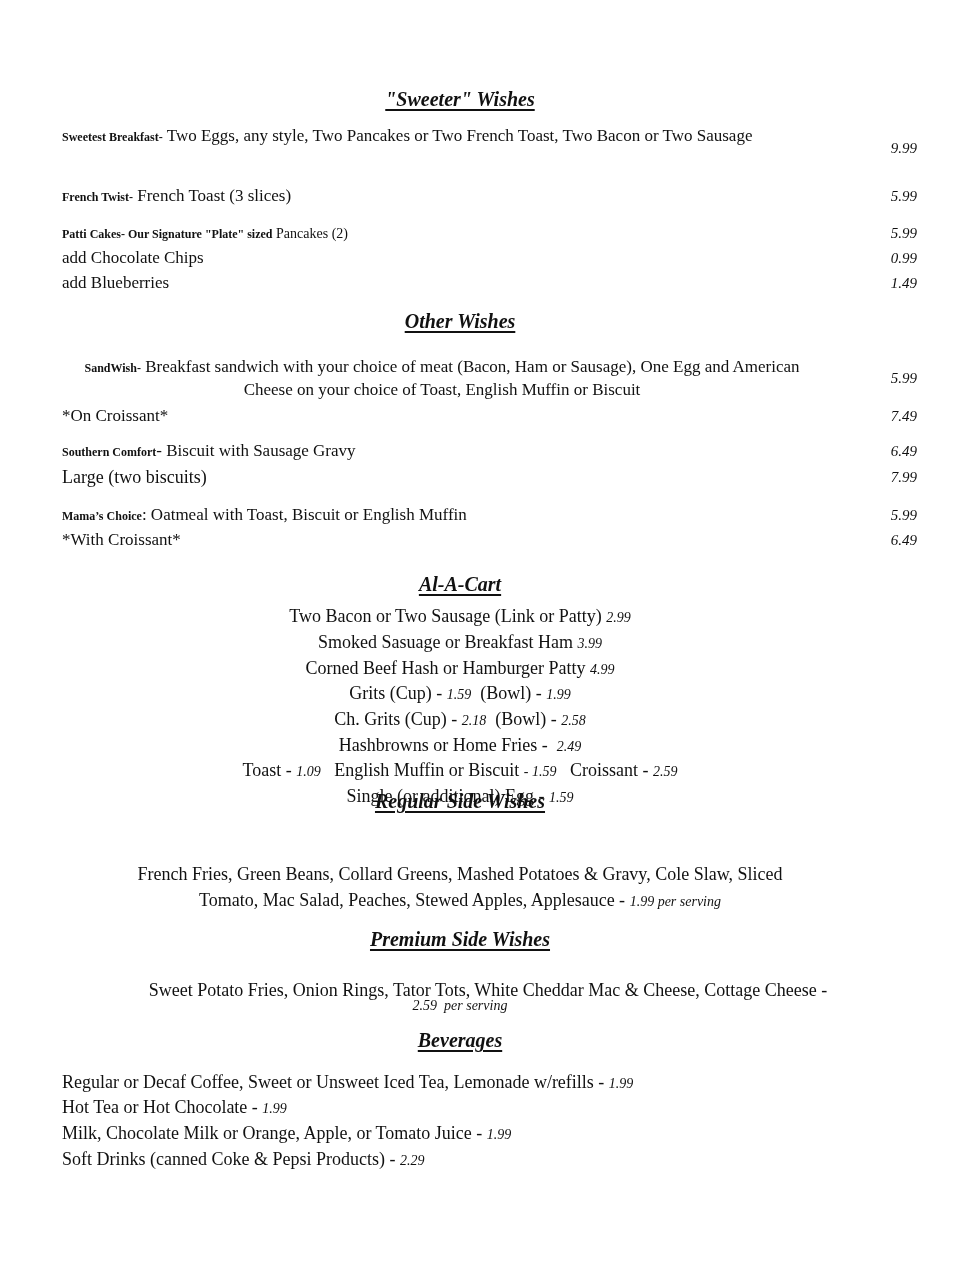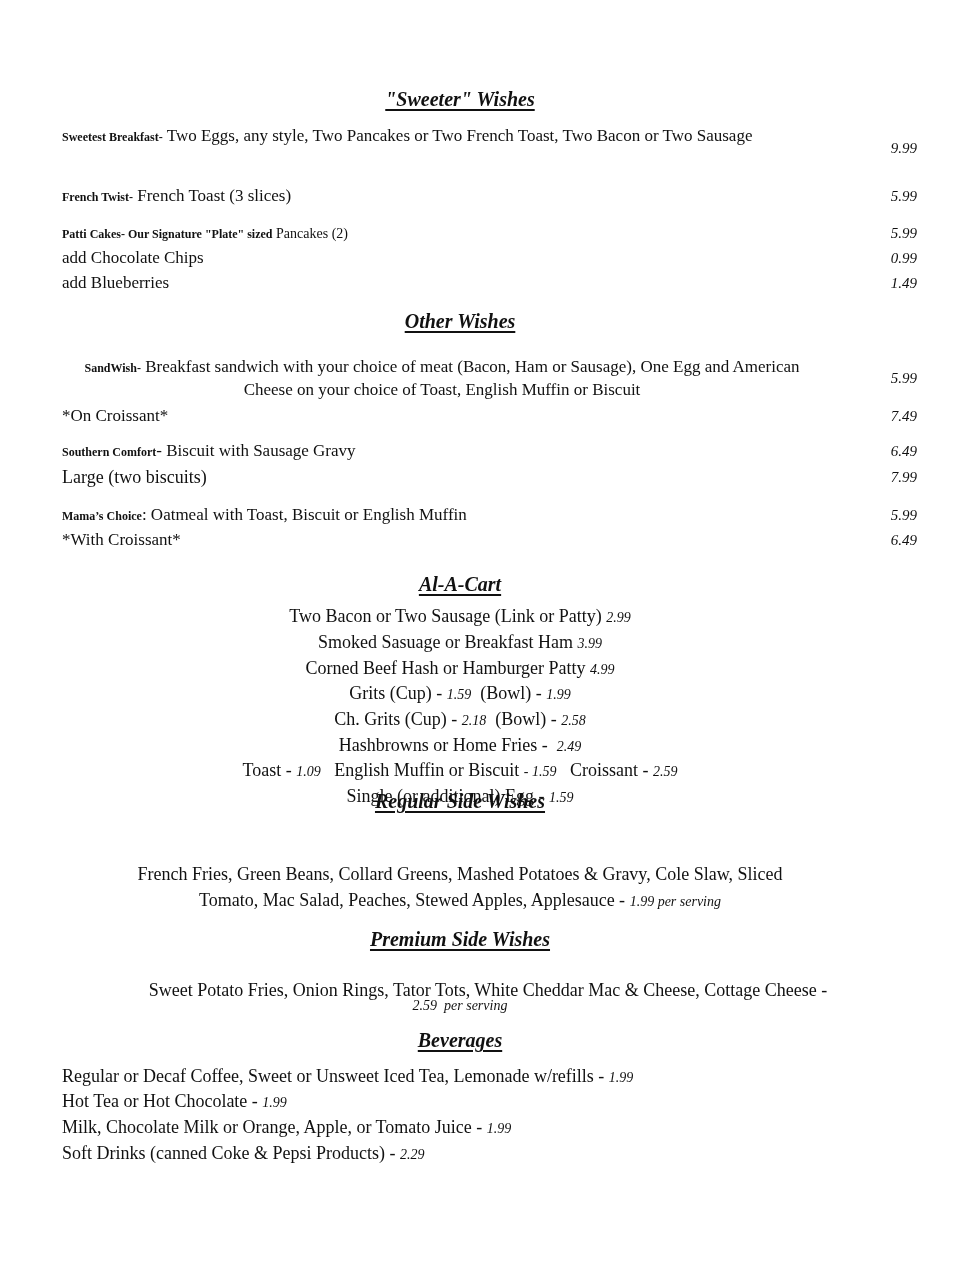--- a/index.html
+++ b/index.html
@@ -14,21 +14,21 @@
     text-decoration: underline; text-underline-offset: 3px;
   }
   .row { position: absolute; left: 62px; width: 855px; font-size: 17px; line-height: 22px; }
   .row .desc { display: block; width: 760px; }
   .row .name { font-weight: bold; font-size: 12px; }
   .price {
     position: absolute; right: 0; font-style: italic; font-size: 15px;
   }
   .center-line { position: absolute; left: 0; width: 920px; text-align: center; font-size: 18px; line-height: 25.7px; }
   .ip { font-style: italic; font-size: 14px; }
-  .left-line { position: absolute; left: 62px; font-size: 18px; line-height: 21px; font-family: Liberation Serif, serif; }
+  .left-line { position: absolute; left: 62px; font-size: 18px; line-height: 33px; font-family: Liberation Serif, serif; }
 </style>
 </head>
 <body>
 
 <div class="page">
 
   <div class="heading" style="top:88px;">"Sweeter" Wishes</div>
 
   <div class="row" style="top:125px;">
     <span class="desc"><span class="name">Sweetest Breakfast-</span><span> Two Eggs, any style, Two Pancakes or Two French Toast, Two Bacon or Two Sausage</span></span>

